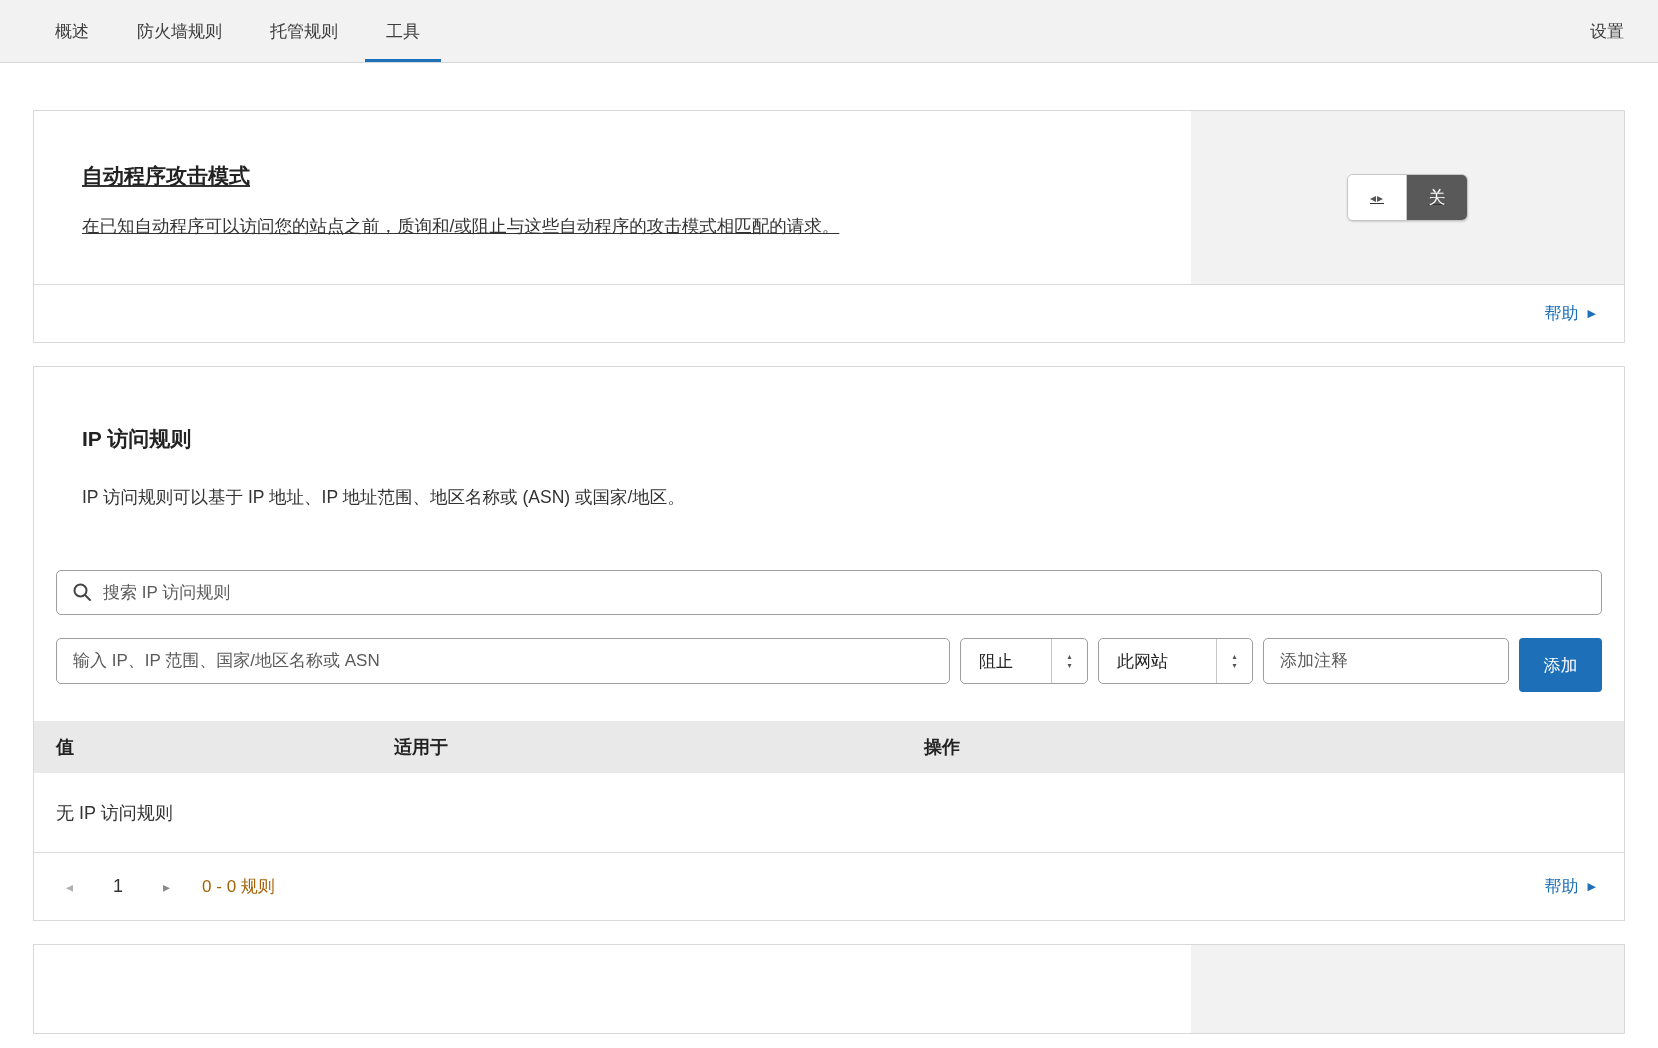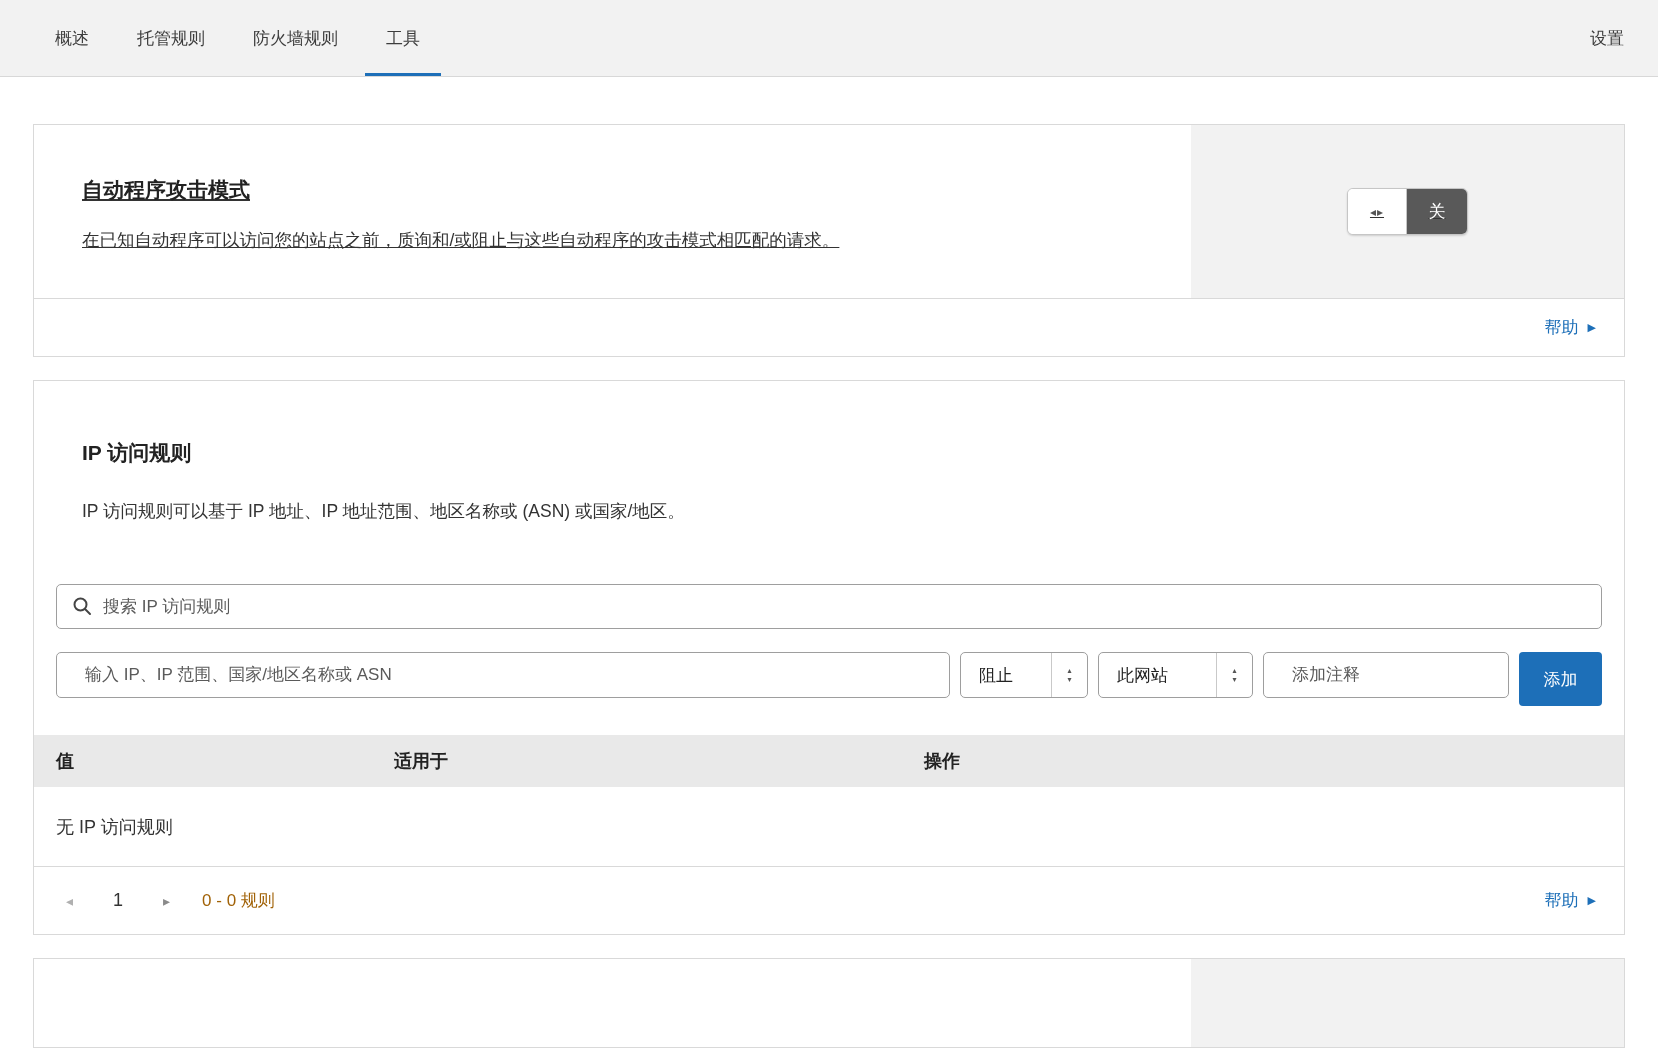--- a/index.html
+++ b/index.html
@@ -4,21 +4,21 @@
 <style>
   * { margin:0; padding:0; box-sizing:border-box; }
   html, body { width:1658px; height:1048px; }
   body {
     font-family:"Liberation Sans","DejaVu Sans",sans-serif;
     background:#ffffff; color:#333; overflow:hidden;
   }
 
   
   .topbar {
-    height:77px; background:#f2f2f2; border-bottom:1px solid #d8d8d8;
+    height:63px; background:#f2f2f2; border-bottom:1px solid #d8d8d8;
     display:flex; align-items:stretch; padding:0 34px;
   }
   .tabs { display:flex; gap:6px; }
   .tab {
     display:flex; align-items:center; padding:0 21px;
     font-size:17px; color:#3d3d3d; cursor:pointer;
   }
   .tab.active { border-bottom:3px solid #1d6fb8; padding-top:3px; font-weight:400; }
   .topbar-right { margin-left:auto; display:flex; align-items:center; }
   .settings-link { font-size:17px; color:#3d3d3d; cursor:pointer; }
@@ -70,21 +70,21 @@
   .search-box input {
     width:100%; height:45px; border:1px solid #9e9e9e; border-radius:5px;
     padding:0 16px 0 46px; font-size:17px; color:#333; background:#fff; outline:none;
   }
   input::placeholder { color:#5a5a5a; opacity:1; }
   .search-icon { position:absolute; left:16px; top:12px; width:20px; height:20px; }
 
   .row2 { display:flex; gap:10px; margin-bottom:29px; }
   .text-input {
     height:46px; border:1px solid #9e9e9e; border-radius:5px;
-    padding:0 28px; font-size:17px; color:#333; background:#fff; outline:none;
+    padding:0 16px; font-size:17px; color:#333; background:#fff; outline:none;
   }
   .value-input { flex:1; }
   .note-input { width:246px; }
   .select {
     height:46px; border:1px solid #9e9e9e; border-radius:5px; background:#fff;
     display:flex; align-items:stretch; cursor:pointer;
   }
   .select-block { width:128px; }
   .select-site  { width:155px; }
   .select-label { flex:1; display:flex; align-items:center; padding-left:18px; font-size:17px; color:#222; }
@@ -126,24 +126,24 @@
 </style>
 </head>
 <body>
 
 <div class="topbar">
   <div class="tabs">
     <div class="tab">
       <span>概述</span>
     </div>
     <div class="tab">
+      <span>防火墙规则</span>
+    </div>
+    <div class="tab">
       <span>托管规则</span>
-    </div>
-    <div class="tab">
-      <span>防火墙规则</span>
     </div>
     <div class="tab active">
       <span>工具</span>
     </div>
   </div>
   <div class="topbar-right">
     <span class="settings-link">设置</span>
   </div>
 </div>
 

